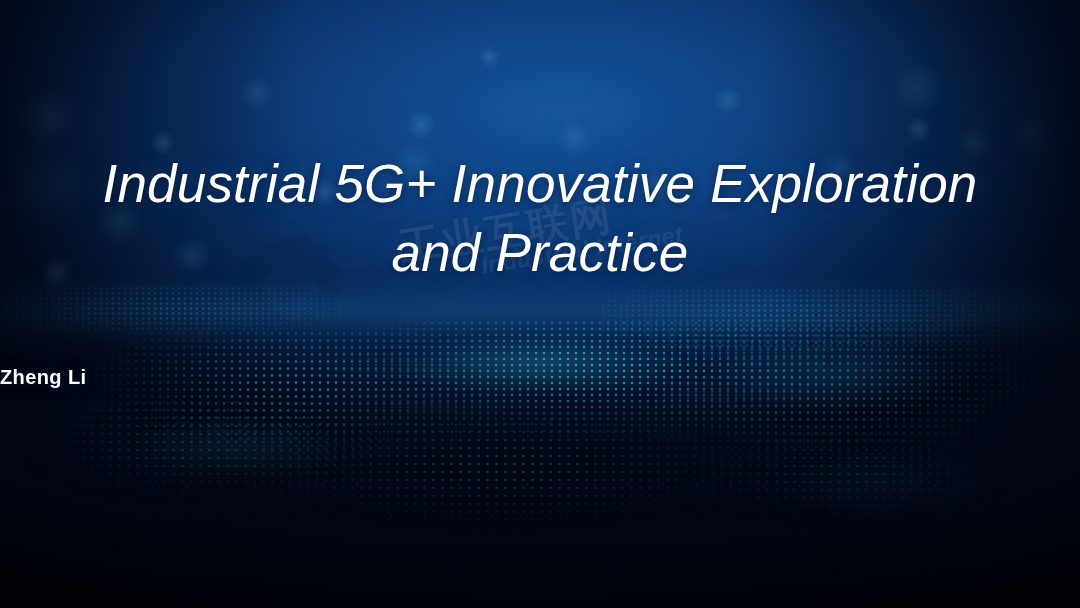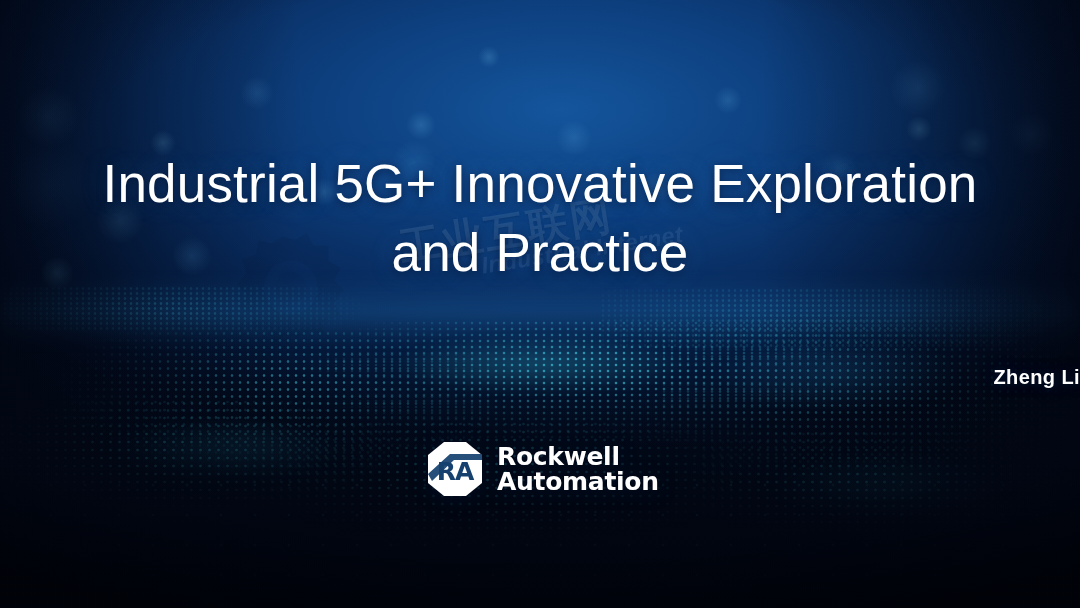--- a/index.html
+++ b/index.html
@@ -68,31 +68,31 @@
 
   
   .dots{
     position:absolute;
     background-image:radial-gradient(circle, rgba(70,230,255,.95) 0.9px, rgba(0,0,0,0) 1.7px);
     background-size:7px 6px;
   }
 
   
   .title-wrap{
-    position:absolute;left:0;right:0;top:150px;text-align:center;
+    position:absolute;left:0;right:0;top:150px;text-align:center;font-style:italic;
   }
   .title{
     font-size:53px;font-weight:300;color:#ffffff;line-height:1.30;
     letter-spacing:.2px;
     text-shadow:0 2px 10px rgba(0,18,48,.75), 0 0 26px rgba(90,170,255,.28);
     white-space:pre-line;
     font-family:"Liberation Sans",sans-serif;
   }
 
-  .speaker-wrap{position:absolute;left:0;right:0;top:366px;text-align:right;}
+  .speaker-wrap{position:absolute;left:0;right:0;top:366px;text-align:left;}
   .speaker-name{
     font-size:20px;font-weight:700;color:#ffffff;letter-spacing:.4px;
     text-shadow:0 1px 6px rgba(0,15,40,.9), 0 0 14px rgba(0,30,70,.8);
   }
   .speaker-org{
     margin-top:2px;
     font-size:19px;font-weight:700;color:#ffffff;letter-spacing:.3px;
     text-shadow:0 1px 6px rgba(0,15,40,.9), 0 0 14px rgba(0,30,70,.8);
   }
 
@@ -220,25 +220,14 @@
 
   <div class="title-wrap">
     <div class="title">Industrial 5G+ Innovative Exploration
 and Practice</div>
   </div>
 
   <div class="speaker-wrap">
     <div class="speaker-name">Zheng Li</div>
   </div>
 
-  <div class="logo">
-    <svg class="logo-badge" viewBox="0 0 62 58">
-      <polygon points="20,2 42,2 58,15 58,43 42,56 20,56 4,43 4,15" fill="#ffffff"></polygon>
-      <path d="M4 34 L26 14 L58 14 L58 20 L30 20 L8 41 Z" fill="#14406f" opacity="0.92"></path>
-      <text x="31" y="40" text-anchor="middle" font-family="DejaVu Sans, sans-serif" font-size="25" font-weight="700" fill="#16416f" letter-spacing="-1">RA</text>
-    </svg>
-    <div class="logo-word">
-      <span>Rockwell</span>
-      <span>Automation</span>
-    </div>
-  </div>
 
 </div>
 
 </body></html>

